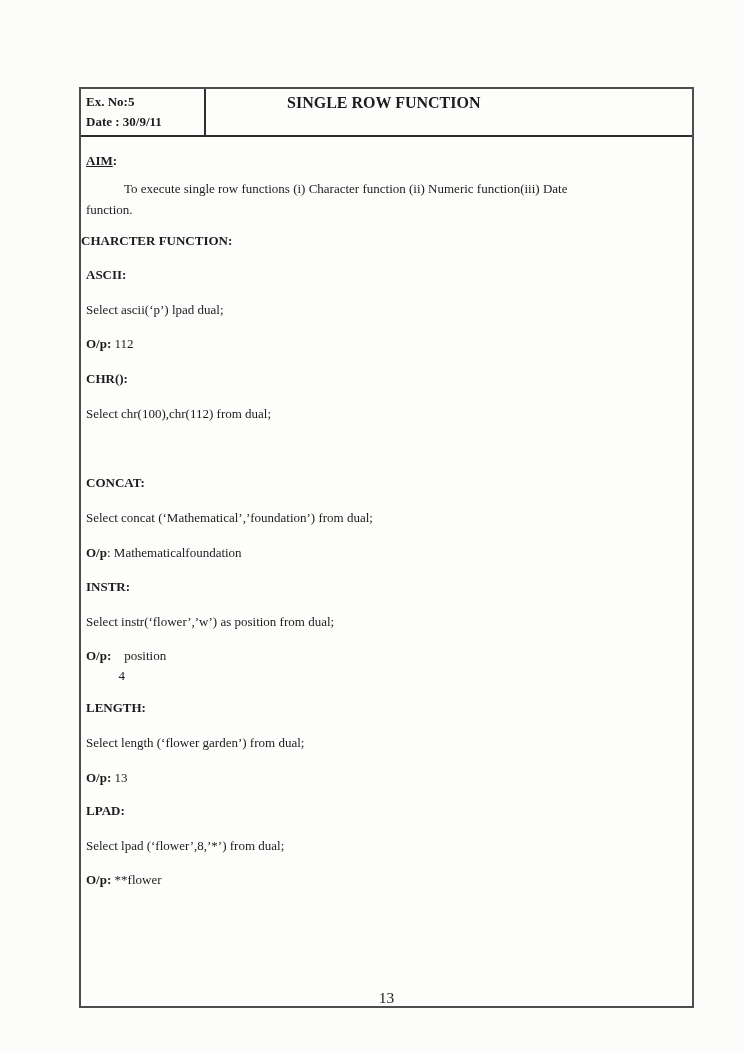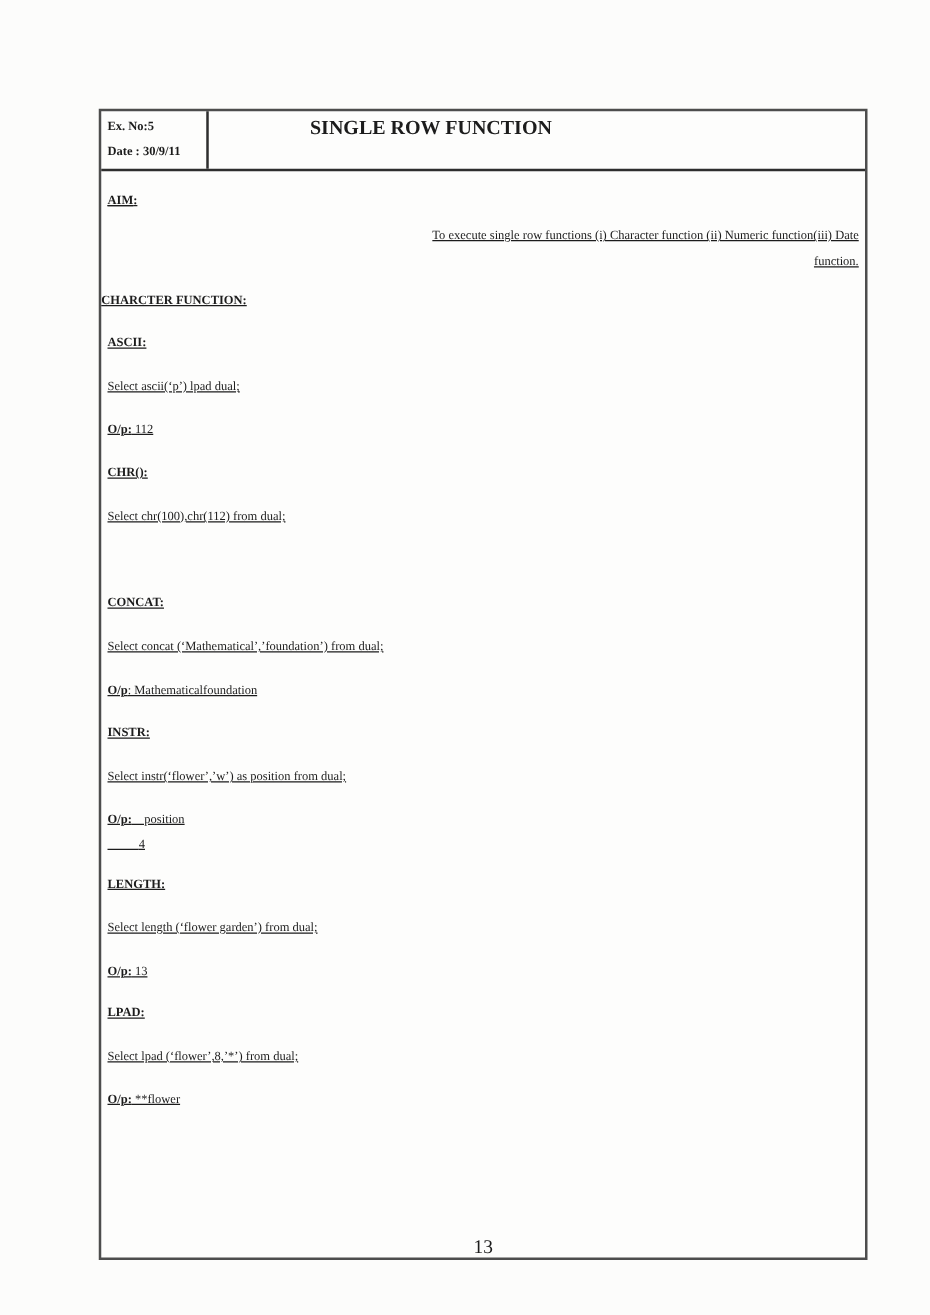--- a/index.html
+++ b/index.html
@@ -29,49 +29,48 @@
   .header {
     position: absolute;
     left: 0; top: 0;
     width: 100%;
     height: 48px;
     box-sizing: border-box;
     border-bottom: 2px solid #2e2e2e;
     display: flex;
   }
   .hdr-left {
-    width: 86px;
+    width: 125px;
     box-sizing: border-box;
     border-right: 2px solid #2e2e2e;
     padding: 3px 0 0 5px;
     font-weight: bold;
-    font-size: 10px;
+    font-size: 13px;
     line-height: 20px;
     white-space: nowrap;
   }
   .hdr-right {
     flex: 1;
     padding: 5px 0 16px 81px;
     font-weight: bold;
     font-size: 16px;
     white-space: nowrap;
   }
   .line {
     position: absolute;
     left: 5px;
     right: 5px;
-    font-size: 10px;
+    font-size: 13px;
     line-height: 20px;
     white-space: pre-wrap;
-    text-decoration: underline;
   }
   .bold { font-weight: bold; }
   .center { left: 0; right: 0; }
   .underln { text-decoration: underline; }
-  .para { text-indent: 38px; line-height: 21px; text-align: right; }
+  .para { text-indent: 38px; line-height: 21px; }
   .val { white-space: pre-wrap; }
   .pgnum {
     position: absolute;
     left: 0; right: 0;
     top: 900px;
     text-align: center;
     font-size: 15.5px;
   }
 </style>
 </head>

